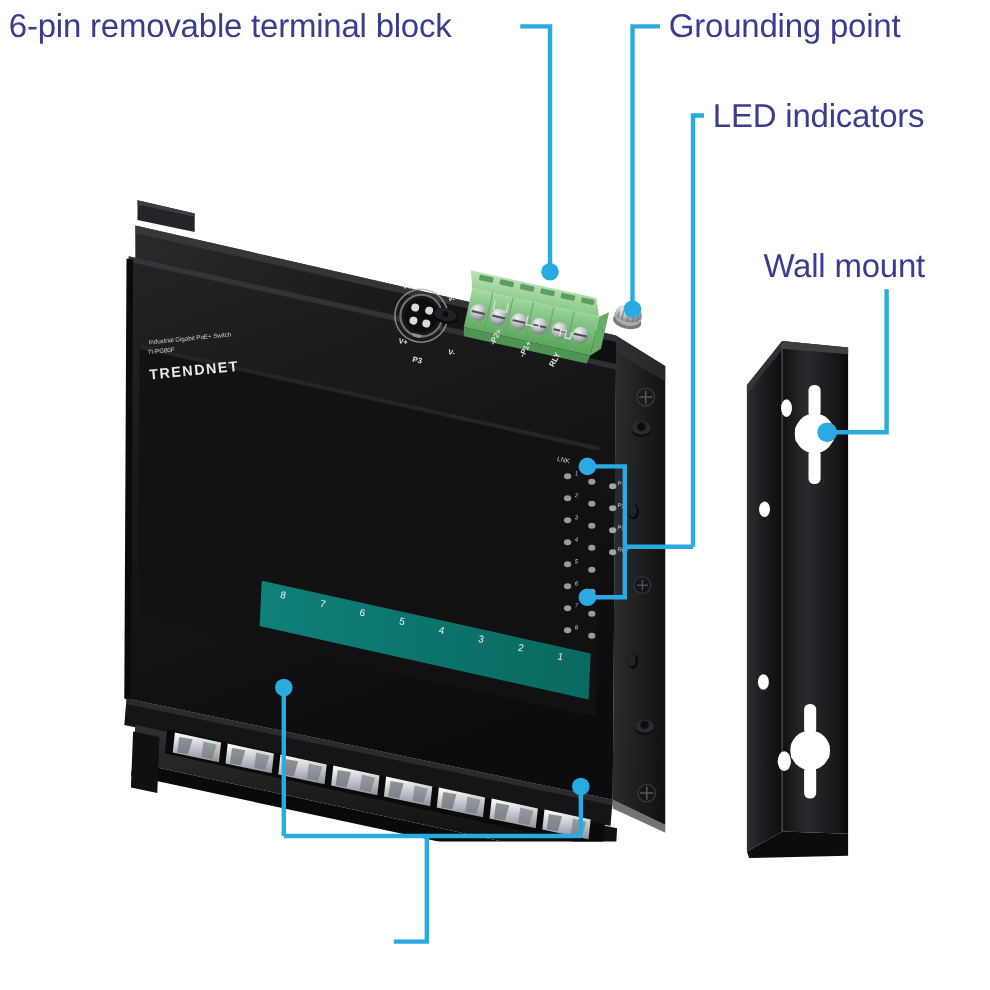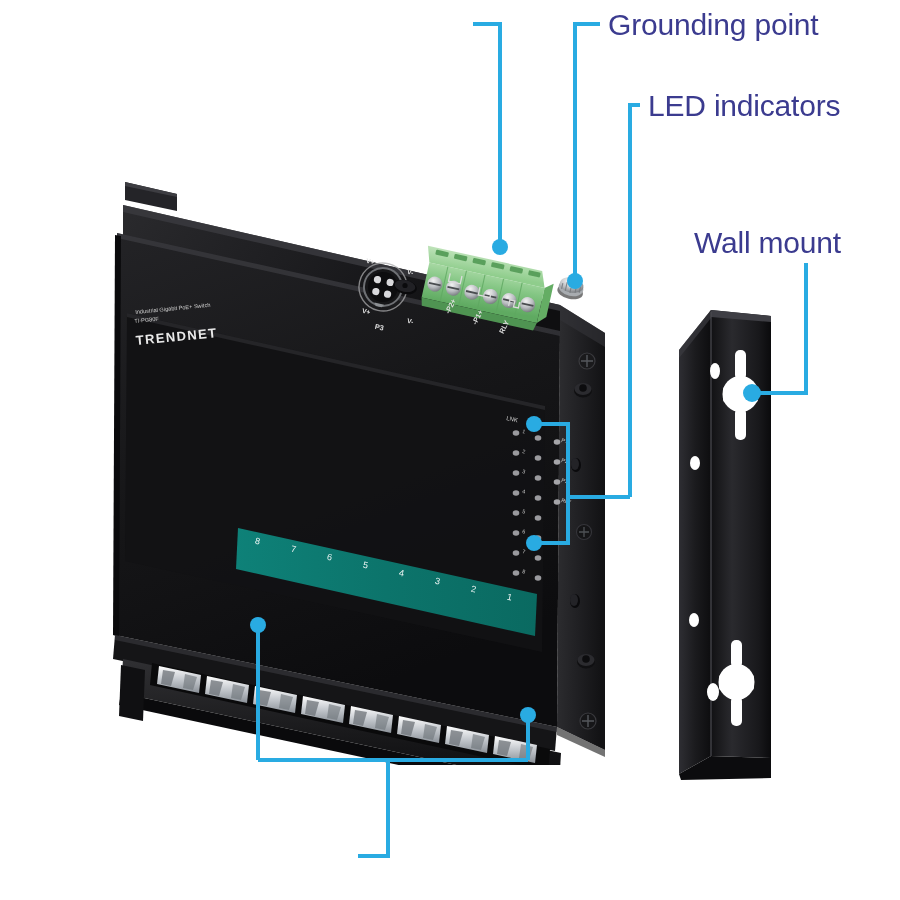--- a/index.html
+++ b/index.html
@@ -476,20 +476,21 @@
       <circle cx="500" cy="247" r="8"></circle>
       <circle cx="575" cy="281" r="8"></circle>
       <circle cx="534" cy="424" r="8"></circle>
       <circle cx="534" cy="543" r="8"></circle>
       <circle cx="752" cy="393" r="9"></circle>
       <circle cx="258" cy="625" r="8"></circle>
       <circle cx="528" cy="715" r="8"></circle>
     </g>
   </svg>
 
+  <div class="callout-label" style="left:8px; top:10px;">6-pin removable terminal block</div>
 
   <div class="callout-label" style="left:608px; top:10px;">Grounding point</div>
 
   <div class="callout-label" style="left:648px; top:91px;">LED indicators</div>
 
   <div class="callout-label" style="left:694px; top:228px;text-align:right;">Wall mount</div>
 
 
 </div>
 

